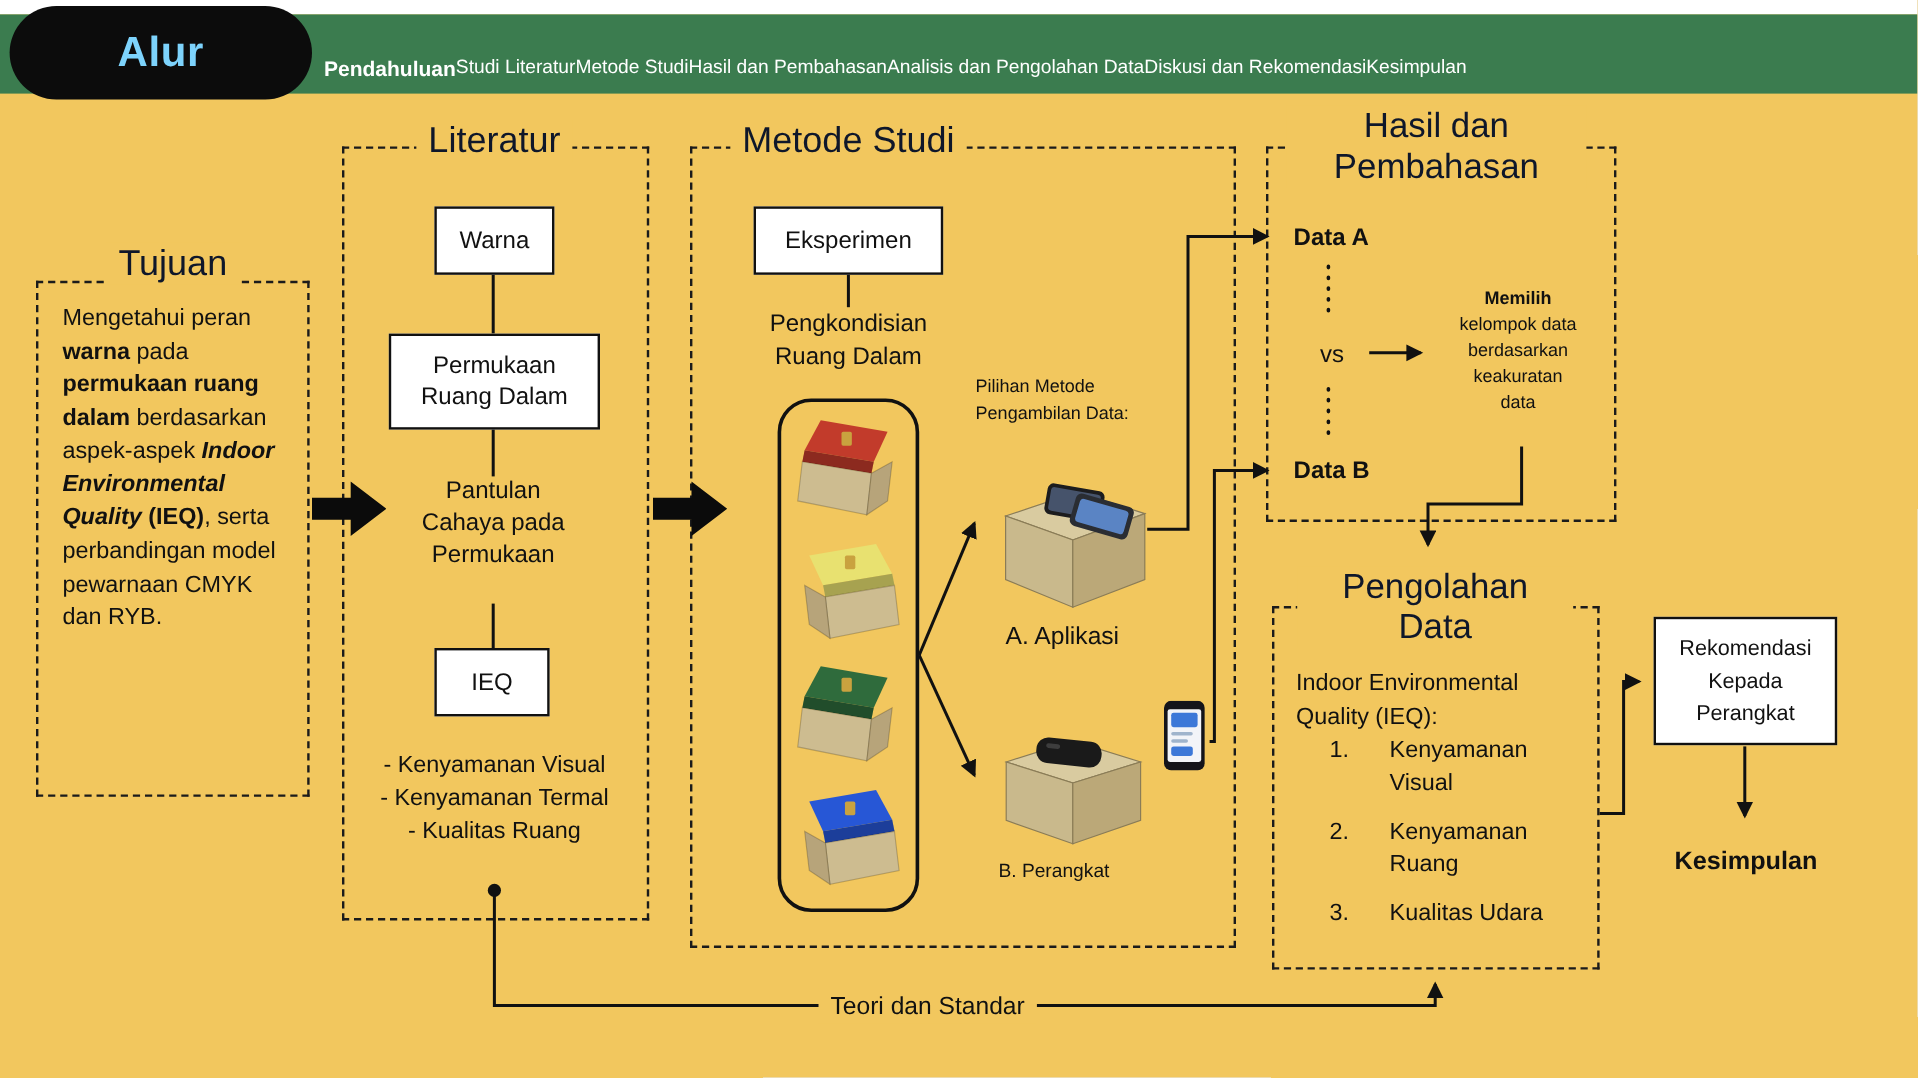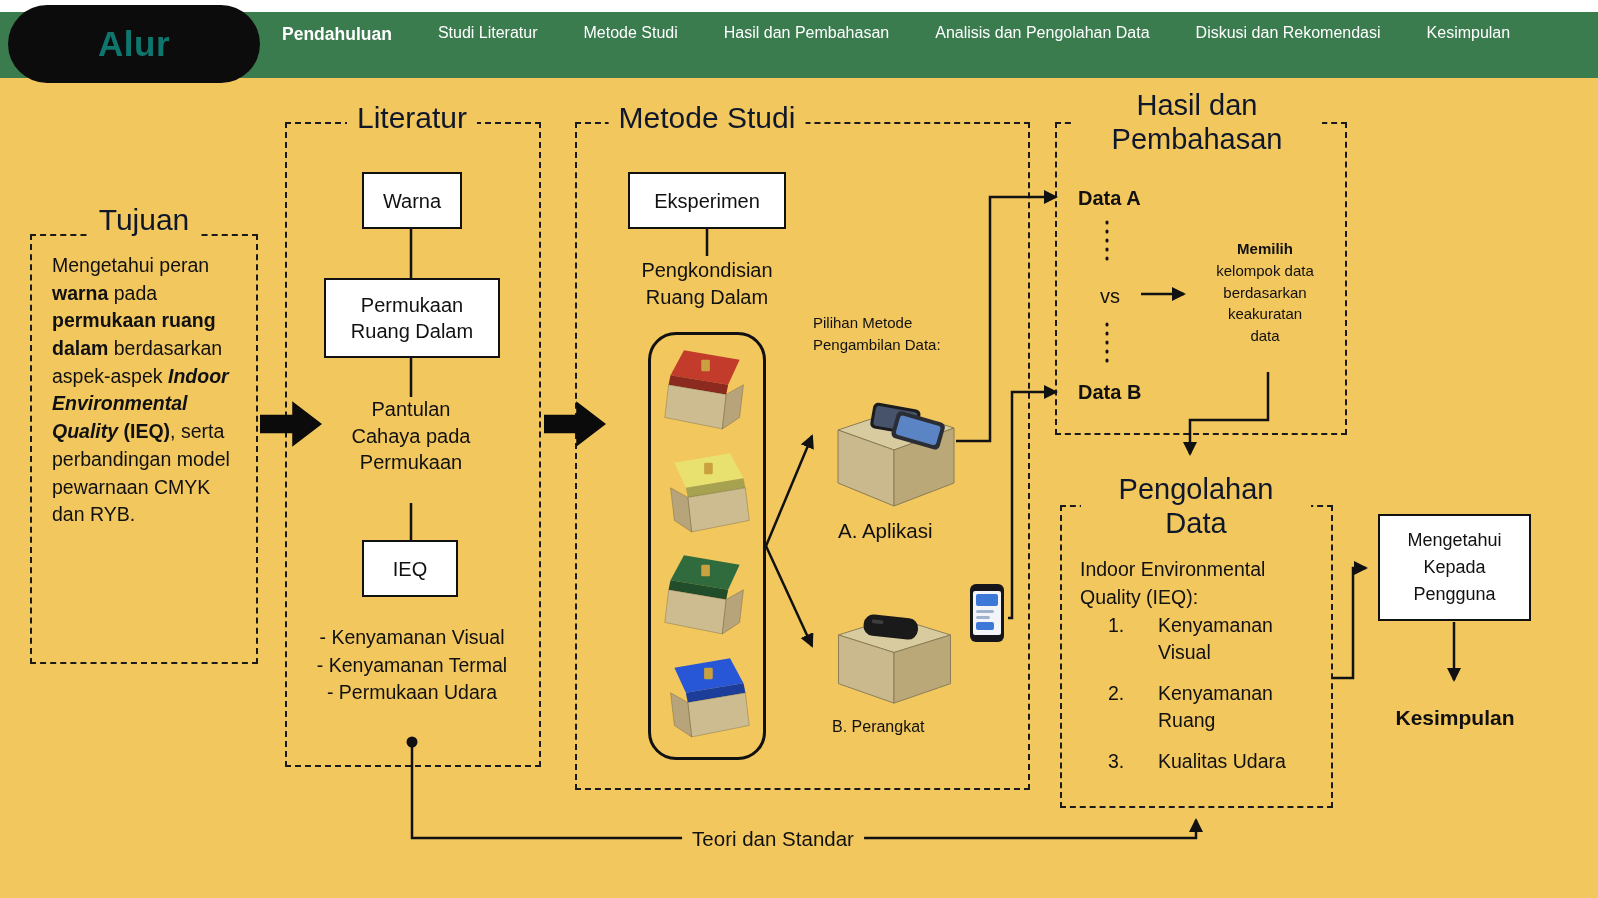--- a/index.html
+++ b/index.html
@@ -4,22 +4,22 @@
 <style>
   *{box-sizing:border-box;margin:0;padding:0}
   html,body{background:#e8e8e8}
   body{font-family:"Liberation Sans","DejaVu Sans",sans-serif;color:#111}
   .canvas{position:relative;width:1598px;height:898px;background:#F2C75E;overflow:hidden;margin:0 auto}
 
   
   .top-strip{position:absolute;top:0;left:0;right:0;height:12px;background:#ffffff}
   .navbar{position:absolute;top:12px;left:0;right:0;height:66px;background:#3B7C4F}
   .brand-pill{position:absolute;top:5px;left:8px;width:252px;height:78px;background:#0c0c0c;border-radius:42px;display:flex;align-items:center;justify-content:center;z-index:6}
-  .brand-pill span{color:#0f766e;font-size:35px;font-weight:800;letter-spacing:.5px}
-  .nav-items{position:absolute;left:282px;top:12px;height:66px;display:flex;align-items:flex-start;gap:46px;z-index:5}
+  .brand-pill span{color:#7dd3fc;font-size:35px;font-weight:800;letter-spacing:.5px}
+  .nav-items{position:absolute;left:270px;top:12px;height:66px;display:flex;align-items:center;z-index:5}
   .nav-item{color:#fff;font-size:16px;white-space:nowrap;cursor:pointer}
   .nav-item.active{font-weight:700;font-size:17.5px}
 
   
   .sec-title{position:absolute;transform:translateX(-50%);font-weight:400;font-size:30px;color:#0f172a;background:#F2C75E;padding:0 10px;z-index:4;text-align:center;line-height:1.18}
   .dashed{position:absolute;border:2px dashed #1b1b1b;z-index:1}
   .node{position:absolute;background:#fff;border:2px solid #111;display:flex;align-items:center;justify-content:center;text-align:center;font-size:20px;line-height:1.3;z-index:3;padding:4px}
   .txt{position:absolute;z-index:4;line-height:1.42}
   .center{transform:translateX(-50%);text-align:center}
   .b{font-weight:700}
@@ -101,21 +101,21 @@
 
   <div class="sec-title" style="left:412px;top:100px;">Literatur</div>
   <div class="dashed" style="left:285px;top:122px;width:256px;height:645px;"></div>
   <div class="node" style="left:362px;top:172px;width:100px;height:57px;">Warna</div>
   <div class="node" style="left:324px;top:278px;width:176px;height:80px;">Permukaan Ruang Dalam</div>
   <div class="txt center" style="left:411px;top:396px;width:122px;font-size:20px;line-height:1.33;">Pantulan Cahaya pada Permukaan</div>
   <div class="node" style="left:362px;top:540px;width:96px;height:57px;">IEQ</div>
   <div class="txt center aspek">
     <div>- Kenyamanan Visual</div>
     <div>- Kenyamanan Termal</div>
-    <div>- Permukaan Udara</div>
+    <div>- Kualitas Ruang</div>
   </div>
 
   <div class="big-arrow" style="left:544px;top:397px;"></div>
 
   <div class="sec-title" style="left:707px;top:100px;">Metode Studi</div>
   <div class="dashed" style="left:575px;top:122px;width:455px;height:668px;"></div>
   <div class="node" style="left:628px;top:172px;width:158px;height:57px;">Eksperimen</div>
   <div class="txt center" style="left:707px;top:257px;width:180px;font-size:20px;line-height:1.35;">Pengkondisian Ruang Dalam</div>
 
   <div class="palette">
@@ -216,18 +216,18 @@
   <div class="txt" style="left:1080px;top:556px;width:230px;font-size:19.5px;">Indoor Environmental Quality (IEQ):</div>
   <div class="peng-list">
     <div>1.</div>
     <div>Kenyamanan Visual</div>
     <div>2.</div>
     <div>Kenyamanan Ruang</div>
     <div>3.</div>
     <div>Kualitas Udara</div>
   </div>
 
-  <div class="node rek-box" style="left:1378px;top:514px;width:153px;height:107px;">Mengetahui Kepada Pengguna</div>
+  <div class="node rek-box" style="left:1378px;top:514px;width:153px;height:107px;">Rekomendasi Kepada Perangkat</div>
   <div class="txt center b" style="left:1455px;top:703px;font-size:21px;">Kesimpulan</div>
 
   <div class="txt center" style="left:773px;top:824px;font-size:20.5px;background:#F2C75E;padding:0 10px;white-space:nowrap;">Teori dan Standar</div>
 
 </div>
 
 </body></html>

